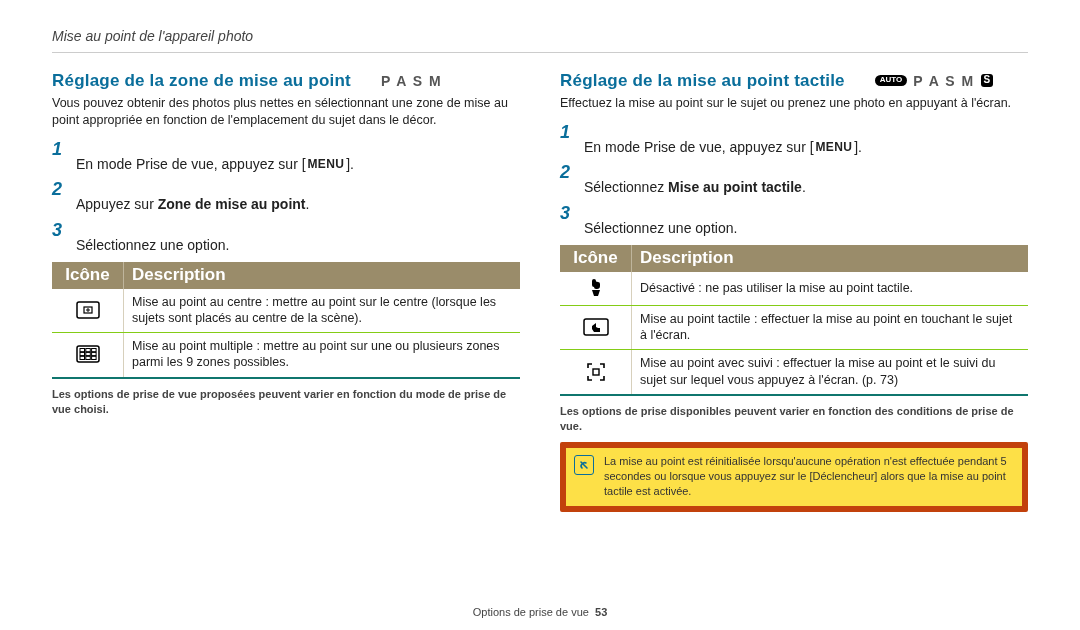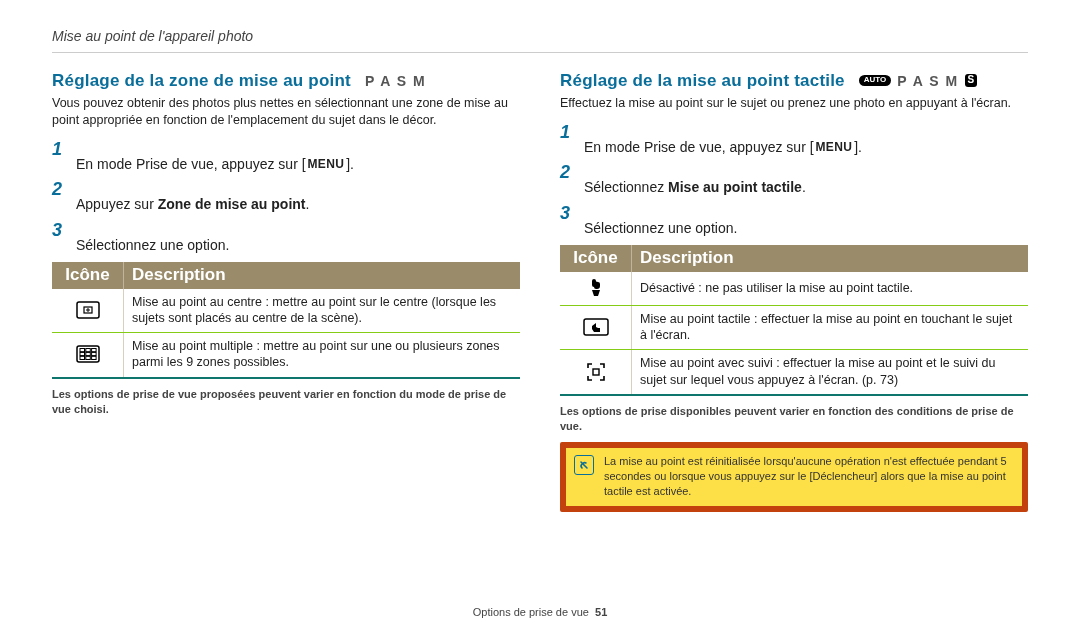--- a/index.html
+++ b/index.html
@@ -28,21 +28,21 @@
     margin-top: 18px;
     gap: 40px;
   }
   .col {
     flex: 1;
     min-width: 0;
   }
   .section-title-line {
     display: flex;
     align-items: center;
-    gap: 14px;
+    gap: 30px;
     margin-bottom: 4px;
   }
   .section-title {
     color: #0a6e9b;
     font-weight: 600;
     font-size: 17px;
     letter-spacing: 0.2px;
   }
   .mode-badges {
     display: flex;
@@ -369,15 +369,15 @@
             </svg>
         </div>
         <div>
           <span>La mise au point est réinitialisée lorsqu'aucune opération n'est effectuée pendant 5 secondes ou lorsque vous appuyez sur le [</span><span class="bold">Déclencheur</span><span>] alors que la mise au point tactile est activée.</span>
         </div>
       </div>
     </div>
   </div>
 
   <div class="footer">
-    <span>Options de prise de vue</span>&nbsp;&nbsp;<span class="pagenum">51</span>
+    <span>Options de prise de vue</span>&nbsp;&nbsp;<span class="pagenum">53</span>
   </div>
 </div>
 
 </body></html>

